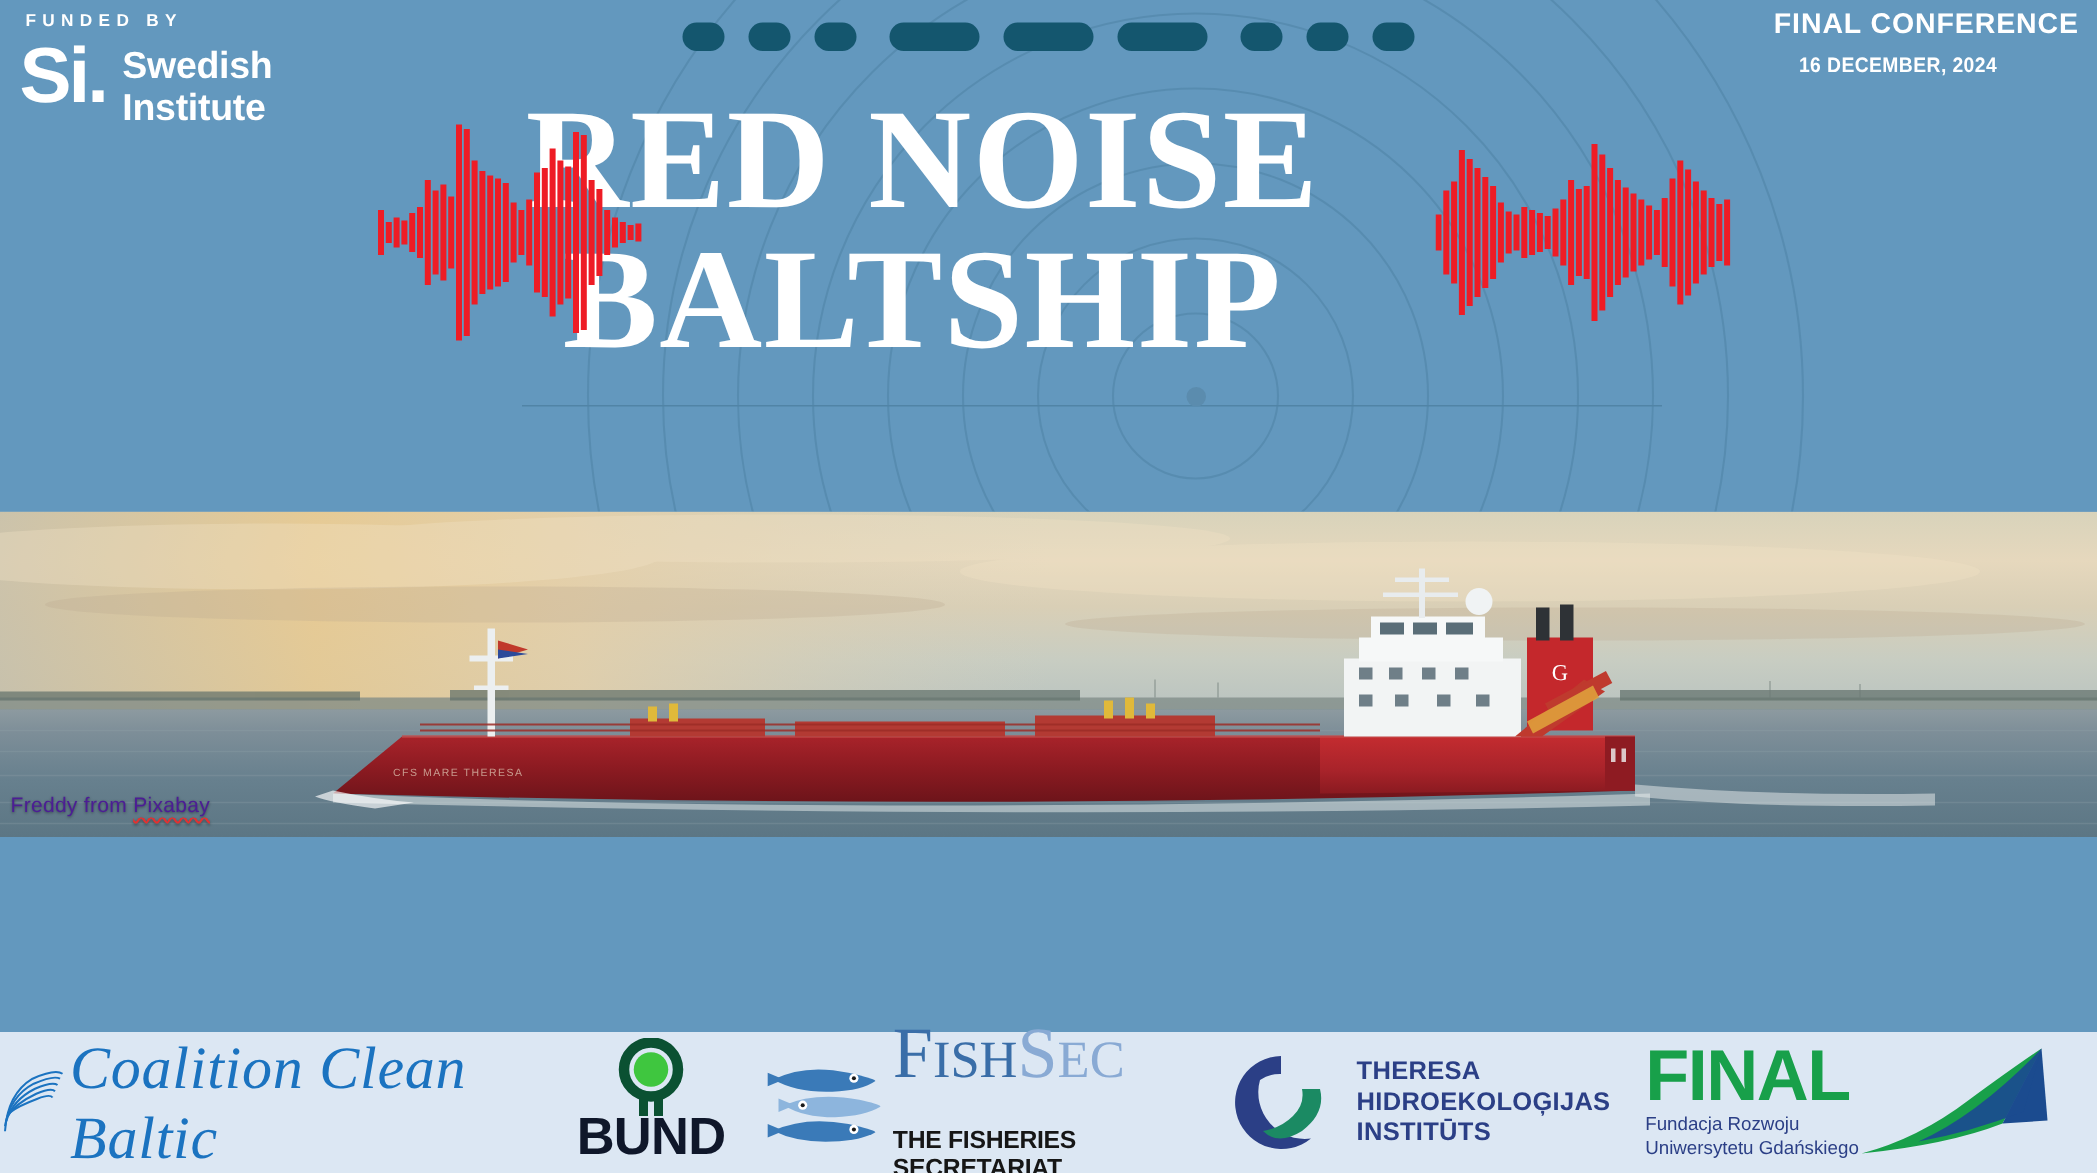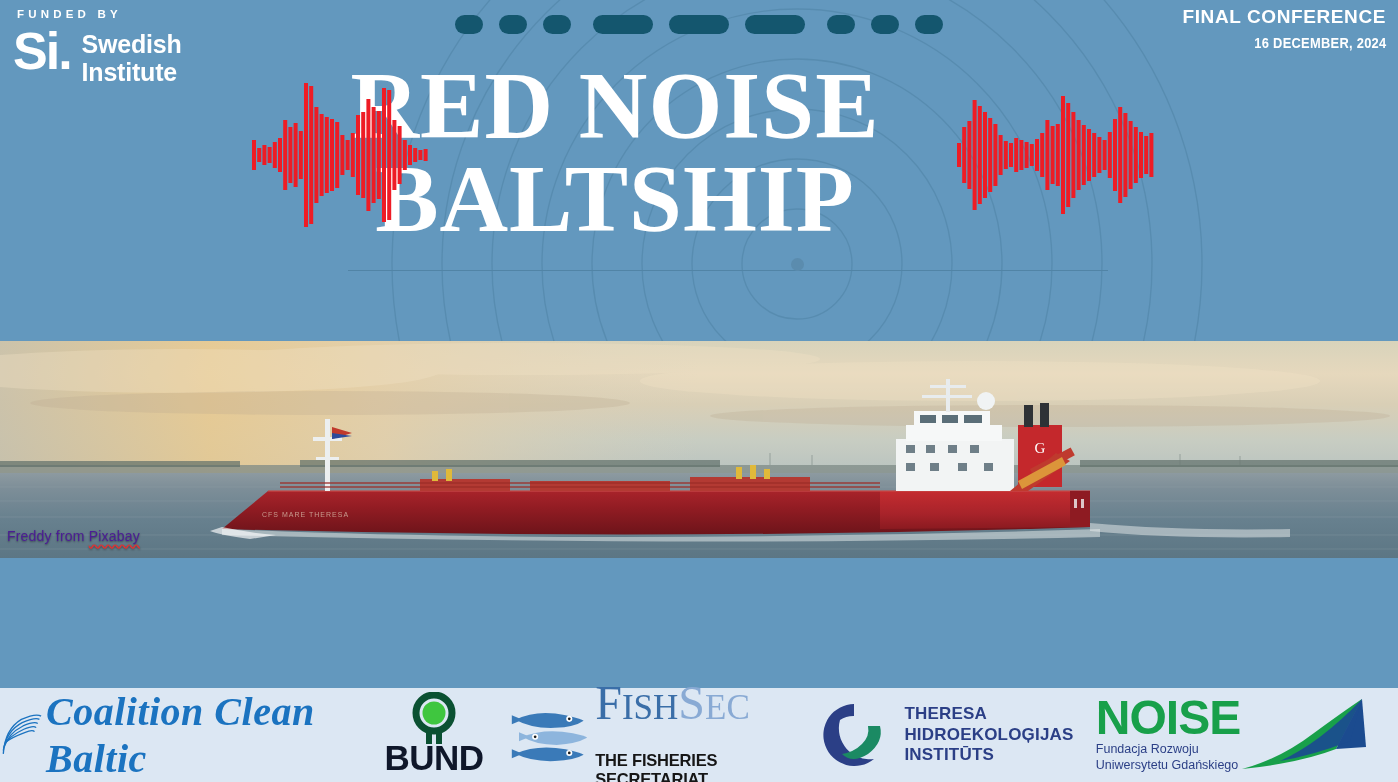--- a/index.html
+++ b/index.html
@@ -54,21 +54,20 @@
     font-weight:600;
     line-height:1.12;
     margin-top:3px;
     white-space:pre-line;
     letter-spacing:-0.2px;
   }
 
   
   #conf-meta {
     position:absolute; right:12px; top:6px;
-    text-align:right;
     margin-left:24px;
   }
   #conf-title {
     color:#ffffff;
     font-size:19px;
     font-weight:700;
     letter-spacing:0.6px;
   }
   #conf-date {
     color:#ffffff;
@@ -161,21 +160,21 @@
   #slot-bund  { width:152px; }
   #slot-fish  { width:300px; }
   #slot-lhei  { width:272px; }
   #slot-frug  { width:300px; }
 
   
   #ccb { display:flex; align-items:center; }
   #ccb-text {
     font-family:"Liberation Serif", serif;
     font-style:italic;
-    font-weight:700;
+    font-weight:400;
     font-size:40px;
     color:#1b73c0;
     letter-spacing:0.5px;
   }
 
   
   #bund { display:flex; flex-direction:column; align-items:center; }
   #bund-text {
     font-size:35px; font-weight:800; color:#0f172a;
     letter-spacing:-0.5px; margin-top:-6px;
@@ -580,21 +579,21 @@
         </svg>
         <div id="lhei-text">THERESA
 HIDROEKOLOĢIJAS
 INSTITŪTS</div>
       </div>
     </div>
 
     <div class="logo-slot" id="slot-frug">
       <div id="frug">
         <div id="frug-words">
-          <div id="frug-name">NOISE</div>
+          <div id="frug-name">FINAL</div>
           <div id="frug-sub">Fundacja Rozwoju
 Uniwersytetu Gdańskiego</div>
         </div>
         <svg width="128" height="76" viewBox="0 0 128 76">
           <path d="M2,72 Q40,62 74,36 Q104,14 122,2 L96,52 Q60,66 2,72 Z" fill="#18a04a"></path>
           <path d="M122,2 L126,50 L96,52 Z" fill="#1b4b8f"></path>
           <path d="M40,64 Q80,46 122,2 L110,44 Q74,58 40,64 Z" fill="#1b4b8f" opacity="0.92"></path>
         </svg>
       </div>
     </div>

